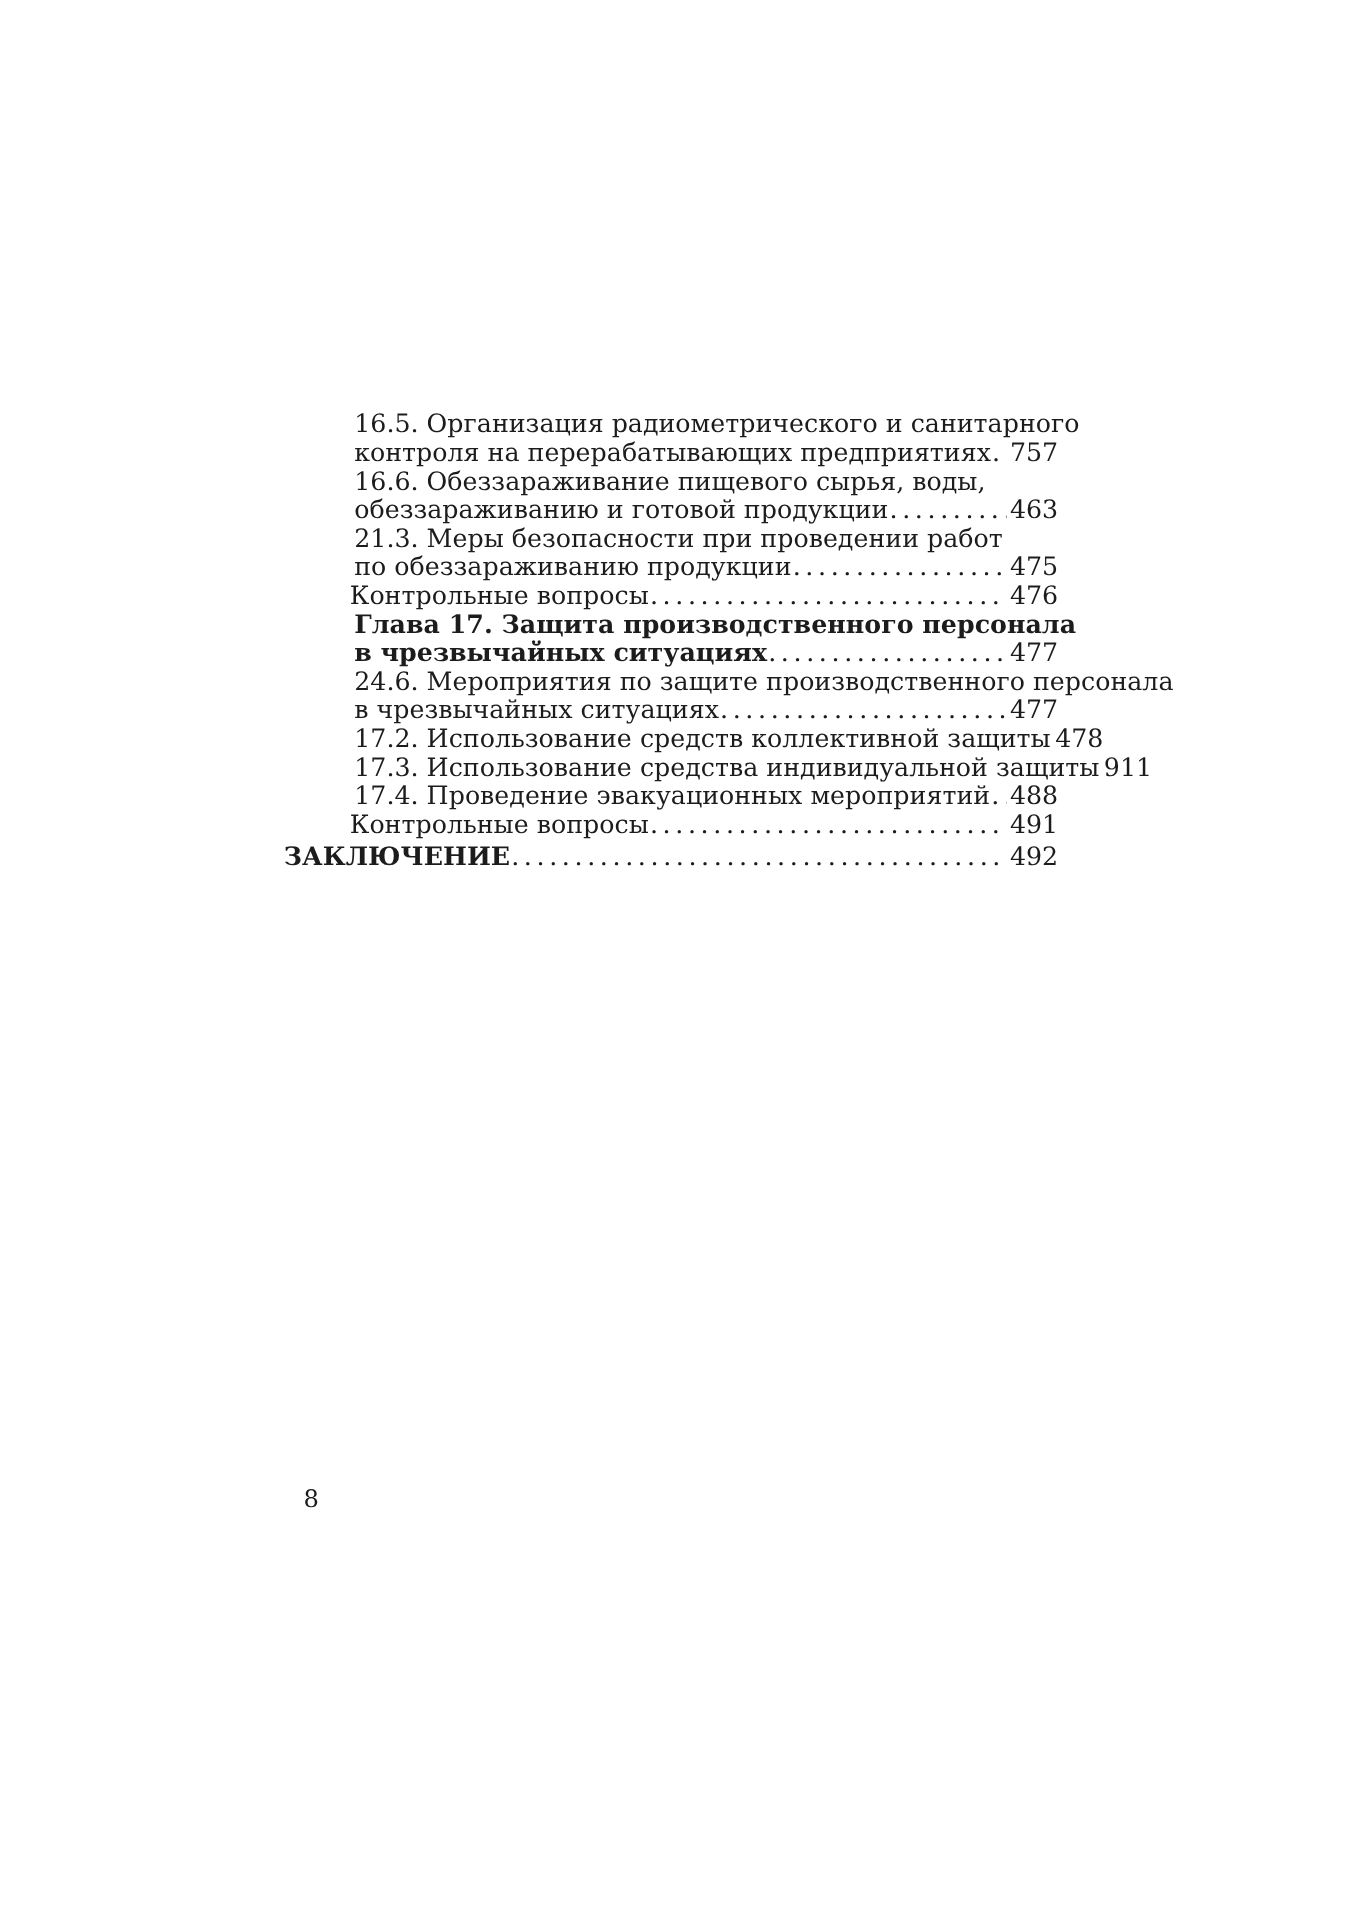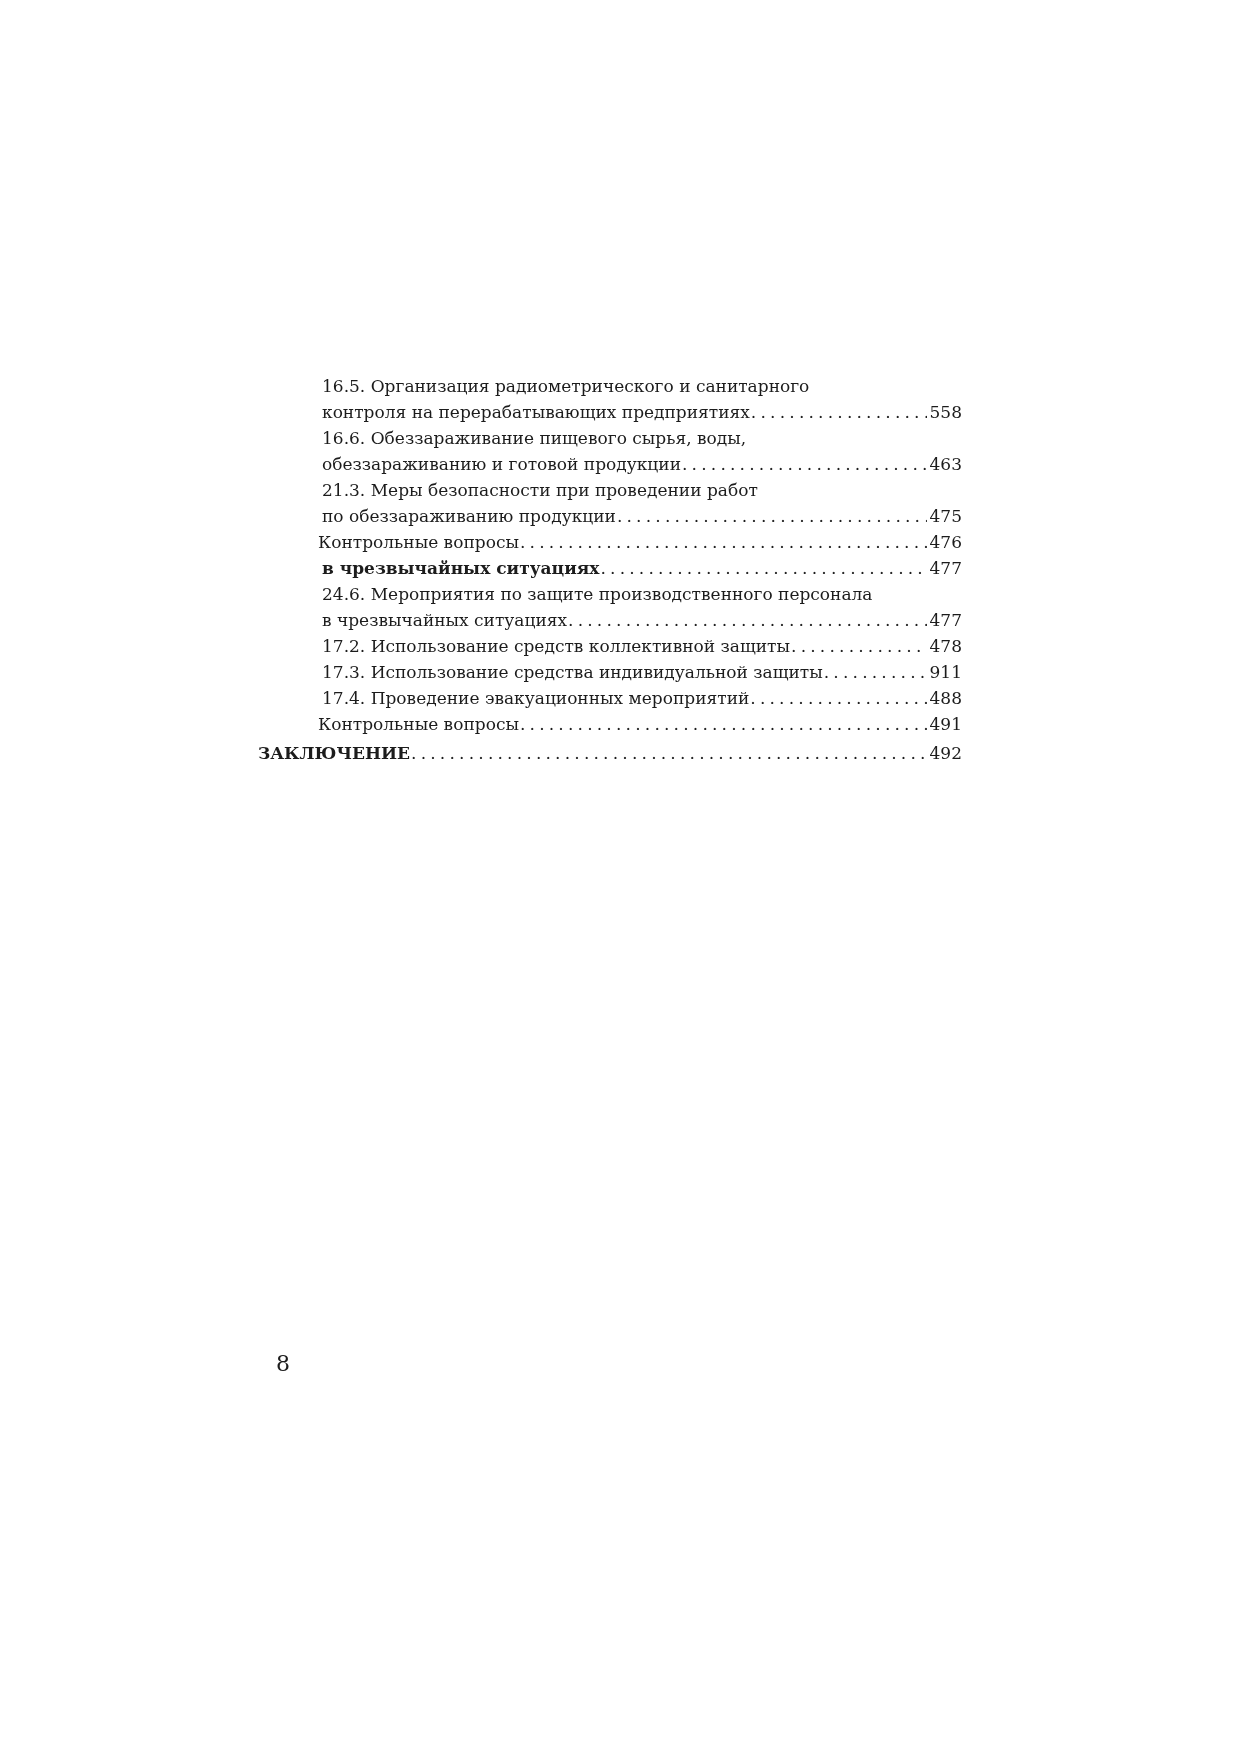--- a/index.html
+++ b/index.html
@@ -14,21 +14,21 @@
     background: #ffffff;
     font-family: "DejaVu Serif", serif;
     color: #1c1c1c;
     overflow: hidden;
   }
   .toc {
     position: absolute;
     left: 258px;
     top: 373px;
     width: 704px;
-    font-size: 17px;
+    font-size: 23px;
     line-height: 26px;
   }
   .line {
     display: flex;
     align-items: baseline;
     height: 26px;
     white-space: nowrap;
   }
   .line .t { flex: 0 0 auto; }
   .sec  { margin-left: 64px; }
@@ -66,21 +66,21 @@
 
   <div class="toc">
 
     <div class="line sec">
       <span class="t">16.5. Организация радиометрического и санитарного</span>
     </div>
 
     <div class="line sec">
       <span class="t">контроля на перерабатывающих предприятиях</span>
       <span class="dots"></span>
-      <span class="pg">558</span>
+      <span class="pg">757</span>
     </div>
 
     <div class="line sec">
       <span class="t">16.6. Обеззараживание пищевого сырья, воды,</span>
     </div>
 
     <div class="line sec">
       <span class="t">обеззараживанию и готовой продукции</span>
       <span class="dots"></span>
       <span class="pg">463</span>
@@ -95,20 +95,23 @@
       <span class="dots"></span>
       <span class="pg">475</span>
     </div>
 
     <div class="line sub">
       <span class="t">Контрольные вопросы</span>
       <span class="dots"></span>
       <span class="pg">476</span>
     </div>
 
+    <div class="line sec bold">
+      <span class="t">Глава 17. Защита производственного персонала</span>
+    </div>
 
     <div class="line sec bold">
       <span class="t">в чрезвычайных ситуациях</span>
       <span class="dots"></span>
       <span class="pg">477</span>
     </div>
 
     <div class="line sec">
       <span class="t">24.6. Мероприятия по защите производственного персонала</span>
     </div>

